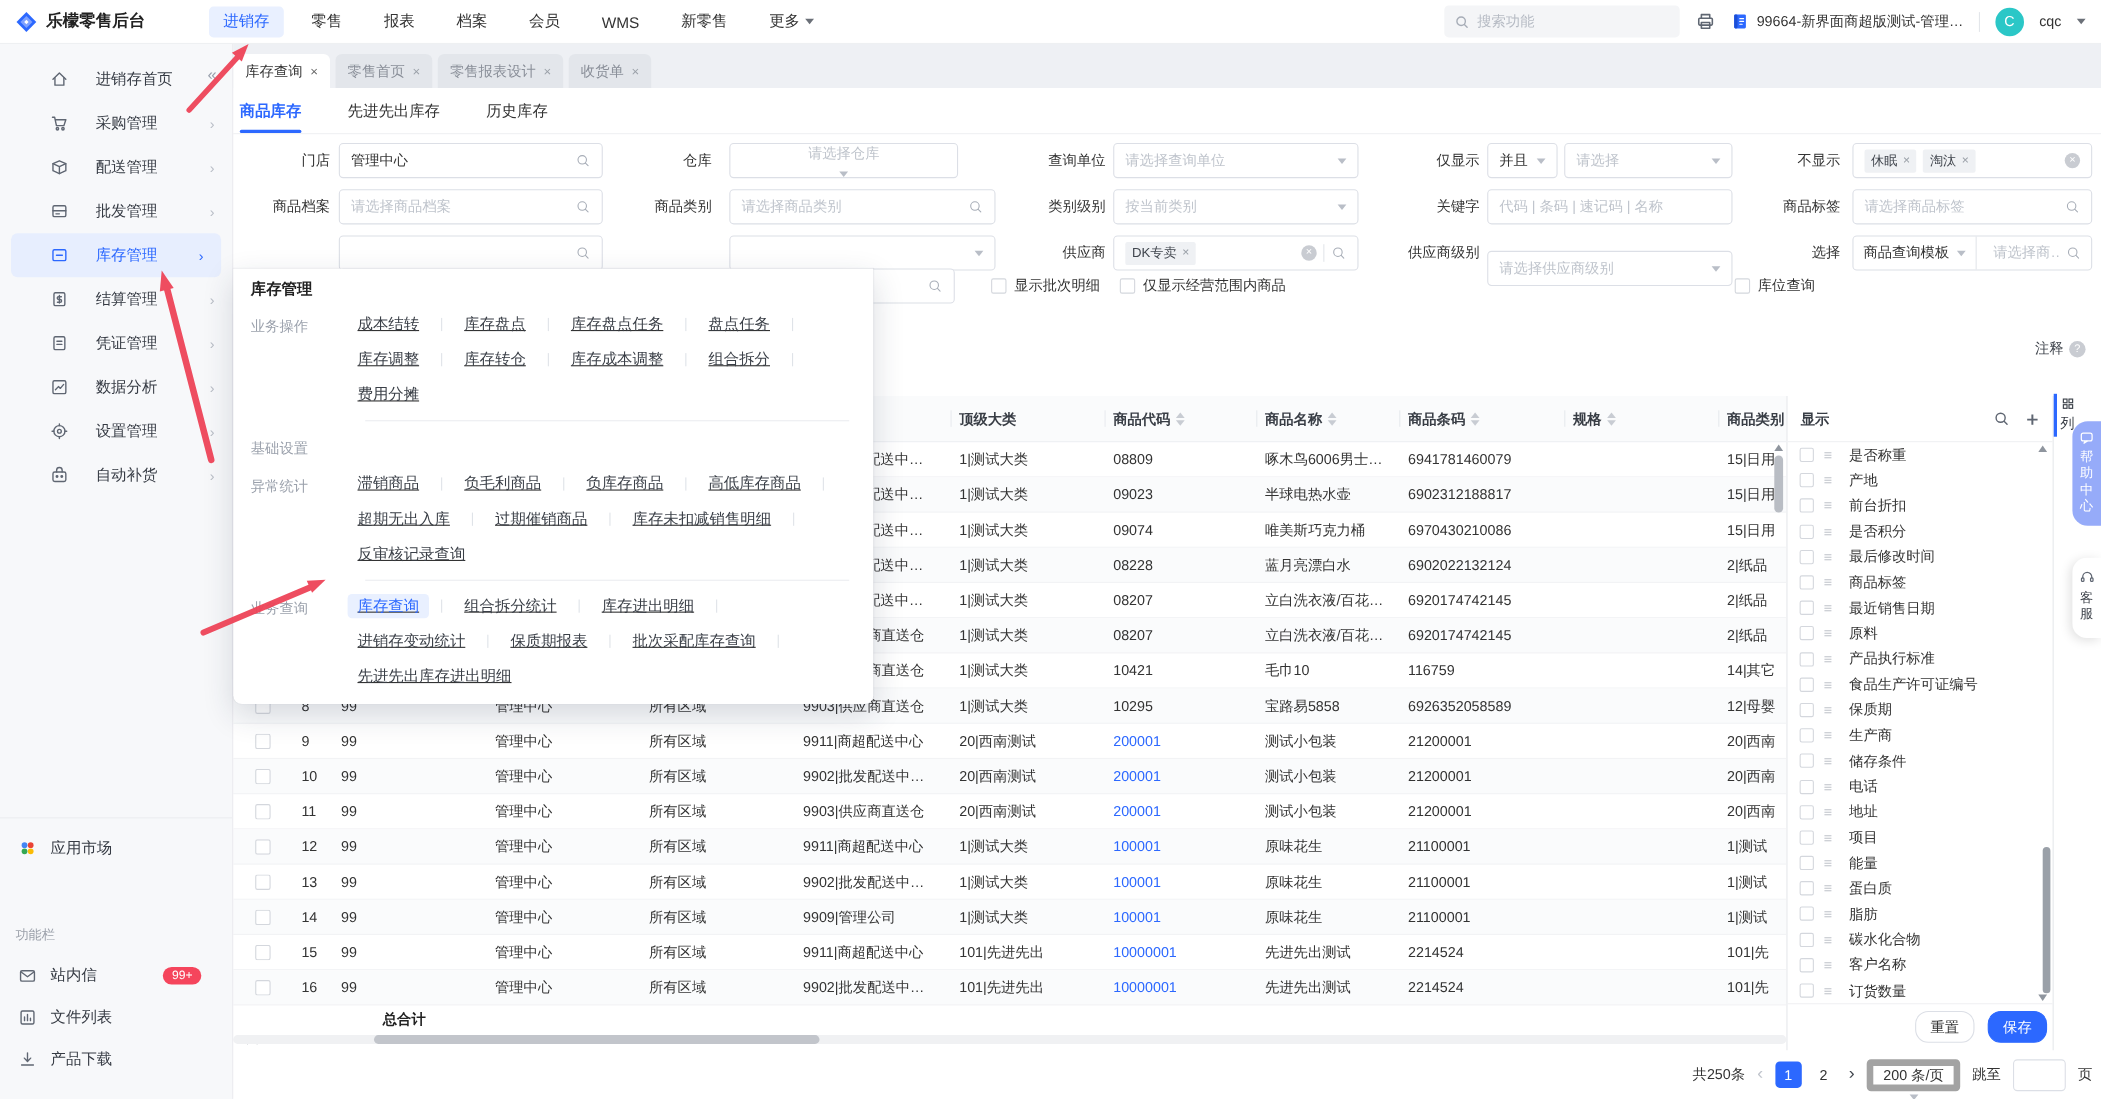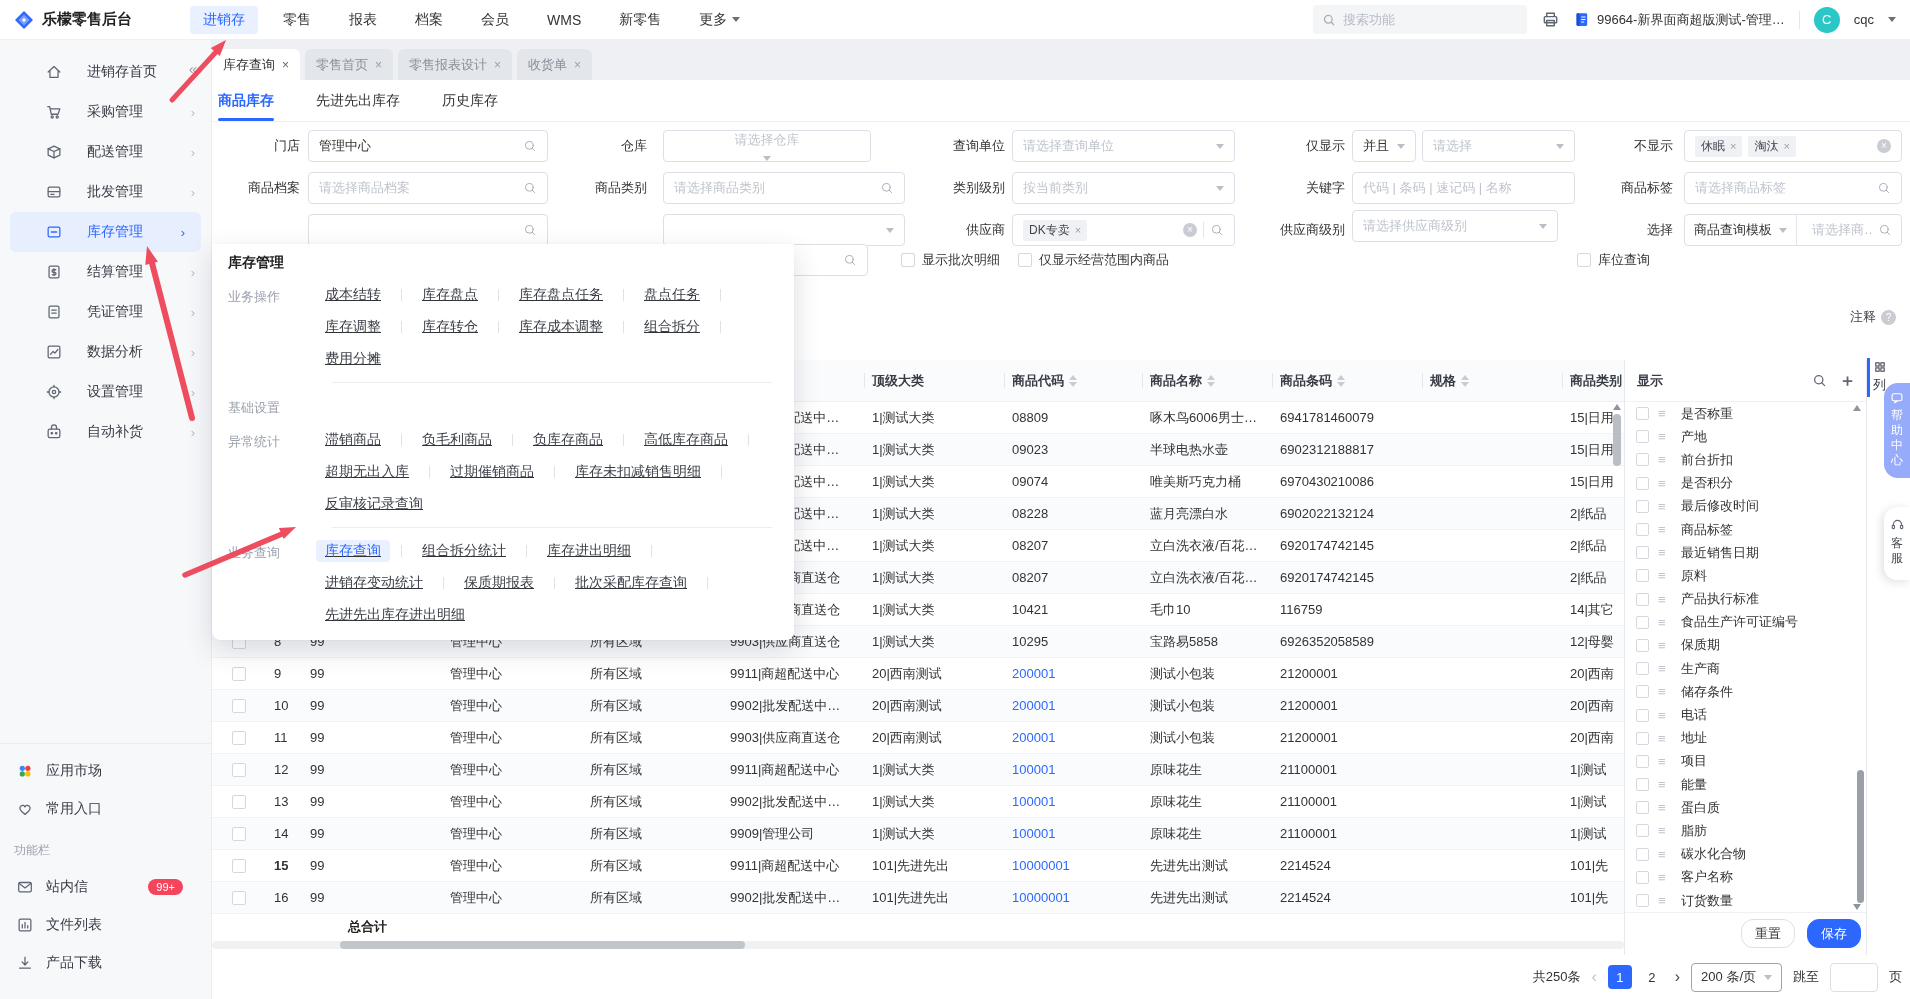--- a/index.html
+++ b/index.html
@@ -101,21 +101,21 @@
   .btn { height:29px; padding:0 13px; border-radius:12px; font-size:13px; display:flex; align-items:center; cursor:pointer; }
   .btn.ghost { border:1px solid #dcdfe6; background:#fff; color:#333; }
   .btn.primary { background:#2C68FF; color:#fff; border:1px solid #2C68FF; }
 
   
   .pagination { position:absolute; left:0; top:915px; width:100%; height:44px; display:flex; align-items:center; justify-content:flex-end; gap:11px; padding-right:8px; background:#fff; }
   .pg-arrow { color:#c0c4cc; font-size:16px; cursor:pointer; } .pg-arrow.next { color:#41464e; }
   .pg-pages { display:flex; gap:8px; }
   .pgn { min-width:24px; height:24px; border-radius:4px; display:flex; align-items:center; justify-content:center; cursor:pointer; color:#333; }
   .pgn.cur { background:#2C68FF; color:#fff; }
-  .pg-size { position:relative; height:29px; border:1px solid #a3a3a3; border-radius:4px; display:flex; align-items:center; gap:8px; padding:0 9px; }
+  .pg-size { position:relative; height:29px; border:6px solid #a3a3a3; border-radius:4px; display:flex; align-items:center; gap:8px; padding:0 9px;flex-direction:column; }
   .pg-input { width:48px; height:29px; border:1px solid #dcdfe6; border-radius:4px; background:#fff; }
 
   
   .edge { position:absolute; left:1655px; top:315px; width:43px; bottom:0; }
   .col-tab { position:absolute; left:0; top:3px; width:22px; border-left:3px solid #2C68FF; background:#fff; display:flex; flex-direction:column; align-items:center; gap:3px; padding:3px 0; color:#383d45; cursor:pointer; }
   .help-pill { position:absolute; right:0; top:28px; width:26px; border-radius:14px 0 0 14px; background:#96abf9; color:#fff; display:flex; flex-direction:column; align-items:center; gap:3px; padding:8px 0 10px; font-size:12px; cursor:pointer; }
   .svc-card { position:absolute; right:0; top:152px; width:26px; background:#fff; border-radius:13px 0 0 13px; box-shadow:-2px 2px 10px rgba(0,0,0,.13); display:flex; flex-direction:column; align-items:center; gap:4px; padding:10px 0 14px; font-size:12px; color:#41464e; cursor:pointer; }
   .vtxt span { display:block; line-height:15px; }
 
   
@@ -322,28 +322,20 @@
         <span class="icon si">
           <svg width="18" height="18" viewBox="0 0 20 20" fill="none" stroke="currentColor" stroke-width="1.4" stroke-linecap="round" stroke-linejoin="round">
             <circle cx="7" cy="7" r="2.9" fill="#4285F4" stroke="none"></circle>
             <circle cx="13.2" cy="7" r="2.9" fill="#EA4335" stroke="none"></circle>
             <circle cx="7" cy="13.2" r="2.9" fill="#34A853" stroke="none"></circle>
             <circle cx="13.2" cy="13.2" r="2.9" fill="#FBBC05" stroke="none"></circle>
           </svg>
         </span>
         <span class="lbl">应用市场</span>
       </div>
-      <div class="side-item">
-        <span class="icon si">
-          <svg width="18" height="18" viewBox="0 0 20 20" fill="none" stroke="currentColor" stroke-width="1.4" stroke-linecap="round" stroke-linejoin="round">
-            <path d="M10 16 C4.2 12.2 3.1 8.6 5.4 6.7 C7.4 5.1 9.4 6.2 10 7.7 C10.6 6.2 12.6 5.1 14.6 6.7 C16.9 8.6 15.8 12.2 10 16 Z"></path>
-          </svg>
-        </span>
-        <span class="lbl">常用入口</span>
-      </div>
     </div>
   <div class="side-section">功能栏</div>
   <div class="side-tools">
       <div class="side-item">
         <span class="icon si">
           <svg width="18" height="18" viewBox="0 0 20 20" fill="none" stroke="currentColor" stroke-width="1.4" stroke-linecap="round" stroke-linejoin="round">
             <rect x="3" y="5" width="14" height="10.5" rx="1.5"></rect>
             <path d="M3.6 6.2 L10 11 L16.4 6.2"></path>
           </svg>
         </span>
@@ -500,21 +492,21 @@
         <span class="clearc">×</span>
         <span class="vsep"></span>
         <span class="icon">
           <svg width="14" height="14" viewBox="0 0 20 20" fill="none" stroke="#a7adb7" stroke-width="1.4" stroke-linecap="round" stroke-linejoin="round">
             <circle cx="9" cy="9" r="5.5"></circle>
             <path d="M13.2 13.2 L16.6 16.6"></path>
           </svg>
         </span>
       </div>
       <div class="flabel" style="left: 1048px; top: 92px; width: 85px;">供应商级别</div>
-      <div class="fld" style="left: 1140px; top: 88px; width: 206px;">
+      <div class="fld" style="left: 1140px; top: 106px; width: 223px;">
         <span class="txt ph">请选择供应商级别</span>
         <span class="caret"></span>
       </div>
       <div class="flabel" style="left: 1380px; top: 92px; width: 81px;">选择</div>
       <div class="fld" style="left: 1472px; top: 92px; width: 218px; padding: 0px;">
         <span style="display: flex; align-items: center; gap: 7px; padding: 0px 9px; border-right: 1px solid rgb(227, 230, 234); height: 100%;">
           <span class="val">商品查询模板</span>
           <span class="caret"></span>
         </span>
         <span style="display: flex; align-items: center; gap: 6px; padding: 0px 9px; flex: 1 1 0%; overflow: hidden;">
@@ -810,21 +802,21 @@
           <div class="tcell link" style="width: 138px; flex: 0 0 auto;">100001</div>
           <div class="tcell" style="width: 130px; flex: 0 0 auto;">原味花生</div>
           <div class="tcell" style="width: 150px; flex: 0 0 auto;">21100001</div>
           <div class="tcell" style="width: 140px; flex: 0 0 auto;"></div>
           <div class="tcell" style="width: 62px; flex: 0 0 auto;">1|测试</div>
         </div>
         <div class="trow">
           <div class="tcell" style="width: 54px; flex: 0 0 auto; display: flex; justify-content: center; padding-left: 0px;">
             <span class="cb"></span>
           </div>
-          <div class="tcell" style="width: 36px; flex: 0 0 auto; font-weight: bold;">15</div>
+          <div class="tcell" style="width: 36px; flex: 0 0 auto;">15</div>
           <div class="tcell" style="width: 140px; flex: 0 0 auto;">99</div>
           <div class="tcell" style="width: 140px; flex: 0 0 auto;">管理中心</div>
           <div class="tcell" style="width: 140px; flex: 0 0 auto;">所有区域</div>
           <div class="tcell" style="width: 142px; flex: 0 0 auto;">9911|商超配送中心</div>
           <div class="tcell" style="width: 140px; flex: 0 0 auto;">101|先进先出</div>
           <div class="tcell link" style="width: 138px; flex: 0 0 auto;">10000001</div>
           <div class="tcell" style="width: 130px; flex: 0 0 auto;">先进先出测试</div>
           <div class="tcell" style="width: 150px; flex: 0 0 auto;">2214524</div>
           <div class="tcell" style="width: 140px; flex: 0 0 auto;"></div>
           <div class="tcell" style="width: 62px; flex: 0 0 auto;">101|先</div>

